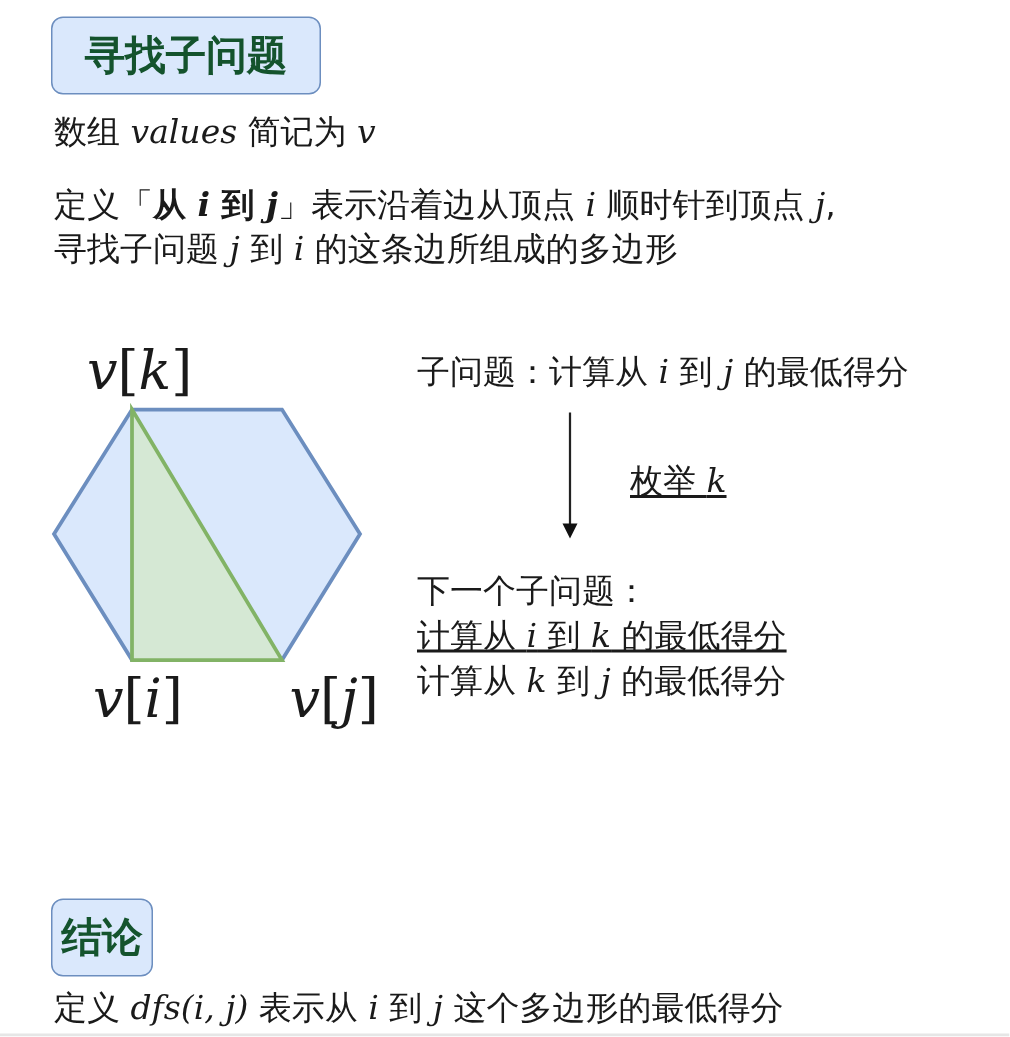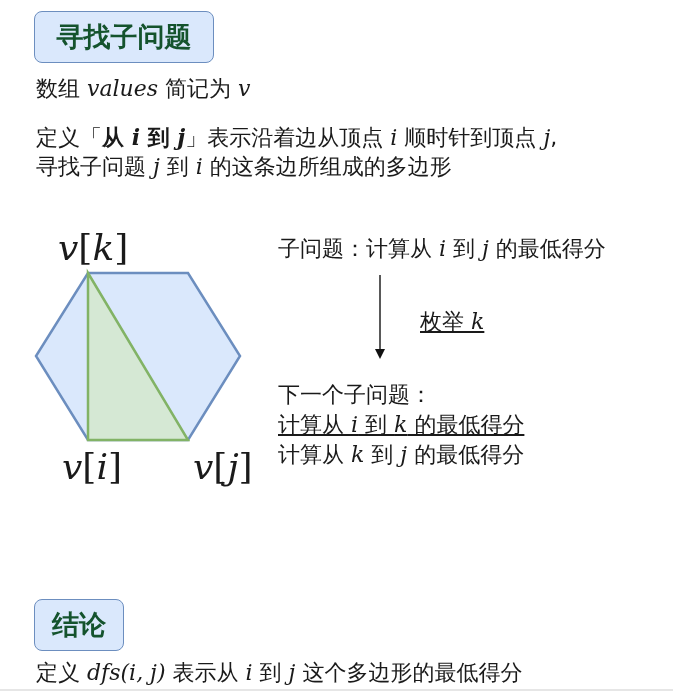--- a/index.html
+++ b/index.html
@@ -64,19 +64,19 @@
 </div>
 
 <div class="abs txt" style="left:278px;top:380px;">下一个子问题：</div>
 <div class="abs txt" style="left:278px;top:410px;text-decoration:underline;">
   <span>计算从 </span><span class="m">i</span><span> 到 </span><span class="m">k</span><span> 的最低得分</span>
 </div>
 <div class="abs txt" style="left:278px;top:440px;">
   <span>计算从 </span><span class="m">k</span><span> 到 </span><span class="m">j</span><span> 的最低得分</span>
 </div>
 
-<div class="tag" style="left:34px;top:599px;width:90px;height:52px;">结论</div>
+<div class="tag" style="left:34px;top:599px;width:68px;height:52px;">结论</div>
 
 <div class="abs txt" style="left:36px;top:658px;">
   <span>定义 </span><span class="m">dfs</span><span class="m">(i, j)</span><span> 表示从 </span><span class="m">i</span><span> 到 </span><span class="m">j</span><span> 这个多边形的最低得分</span>
 </div>
 
 <div class="bottom-rule"></div>
 
 </body></html>

